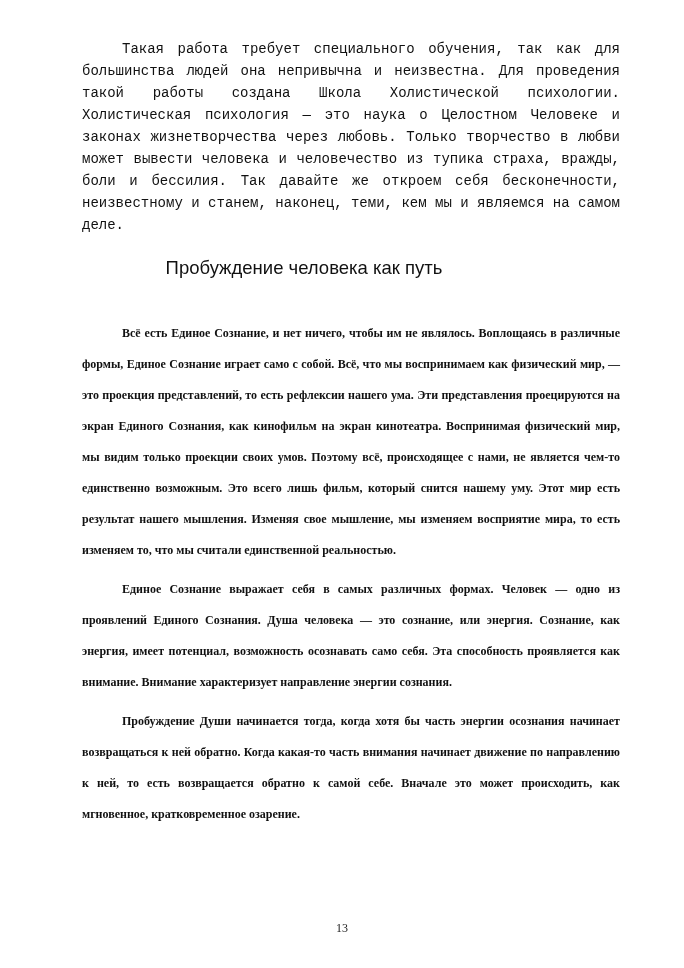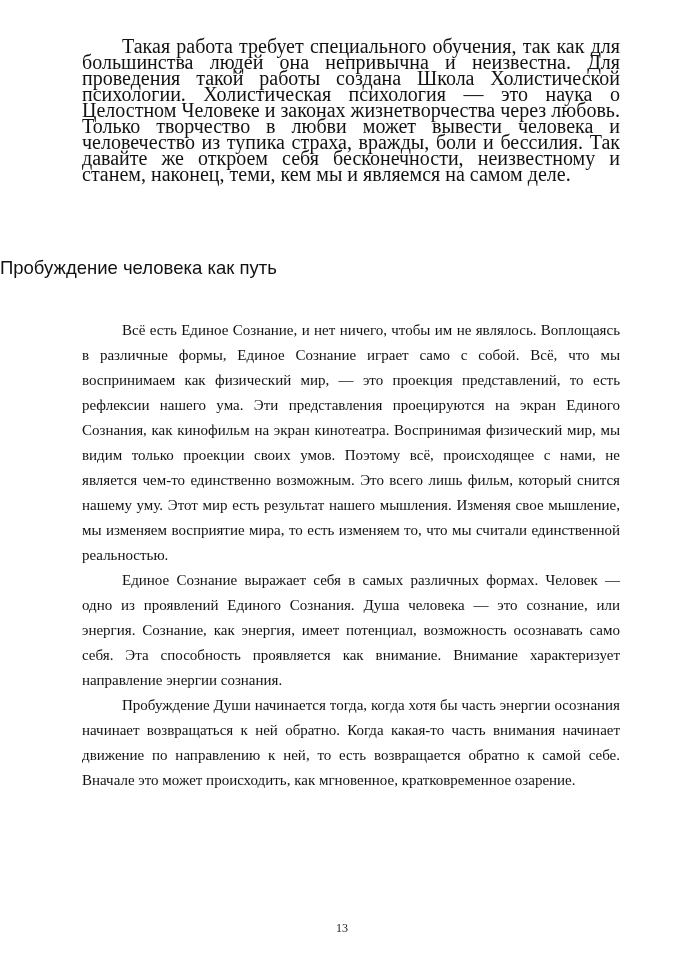--- a/index.html
+++ b/index.html
@@ -1,30 +1,30 @@
 <!DOCTYPE html>
 <html><head>
 <meta charset="utf-8">
 <style>
   html, body { margin: 0; padding: 0; background: #ffffff; }
   body { width: 684px; height: 968px; position: relative; overflow: hidden; }
   .page {
     position: absolute; left: 82px; top: 38px; width: 538px;
-    font-family: Liberation Serif, serif;
-    font-size: 20px; line-height: 16px; color: #111111;
+    font-family: Liberation Mono, monospace;
+    font-size: 14px; line-height: 22px; color: #111111;
   }
   .para { margin: 0; text-align: justify; text-indent: 40px; }
-  .gap { }
+  .gap { margin-top: 8px; }
   .heading {
-    position: absolute; left: 0; top: 257px; width: 608px; 
+    position: absolute; left: 0; top: 257px; width: 608px; text-align: center;
     font-family: "Liberation Sans", sans-serif; font-size: 18.5px; color: #111111;
     margin: 0; font-weight: normal;
   }
   .section { position: absolute; left: 82px; top: 318px; width: 538px;
-    font-family: "Liberation Serif", serif; font-size: 15px; line-height: 25px; color: #111111; }
+    font-family: "Liberation Serif", serif; font-size: 12px; line-height: 31px; color: #111111; font-weight: bold; }
   .page-number {
     position: absolute; left: 0; width: 684px; top: 921px; text-align: center;
     font-family: "Liberation Serif", serif; font-size: 12px; color: #222222;
   }
 </style>
 </head>
 <body>
 
 <div class="page">
   <p class="para">Такая работа требует специального обучения, так как для большинства людей она непривычна и неизвестна. Для проведения такой работы создана Школа Холистической психологии. Холистическая психология — это наука о Целостном Человеке и законах жизнетворчества через любовь. Только творчество в любви может вывести человека и человечество из тупика страха, вражды, боли и бессилия. Так давайте же откроем себя бесконечности, неизвестному и станем, наконец, теми, кем мы и являемся на самом деле.</p>

